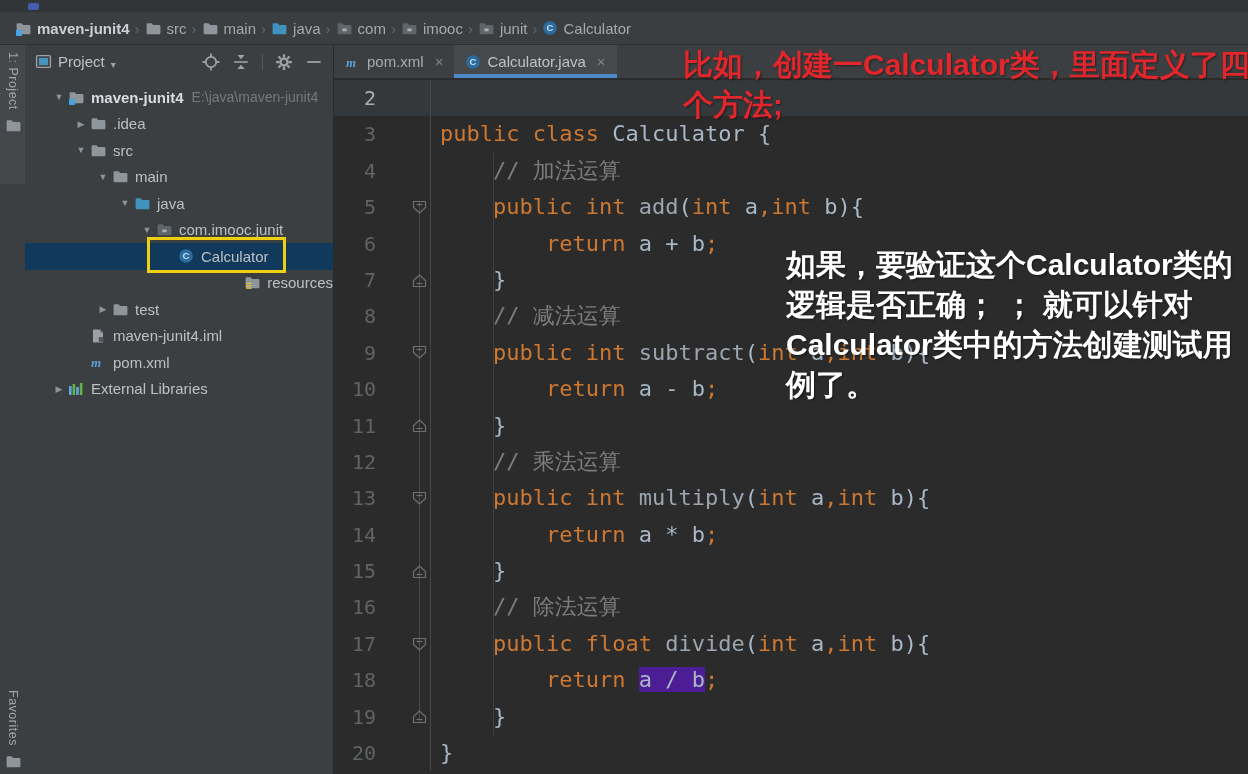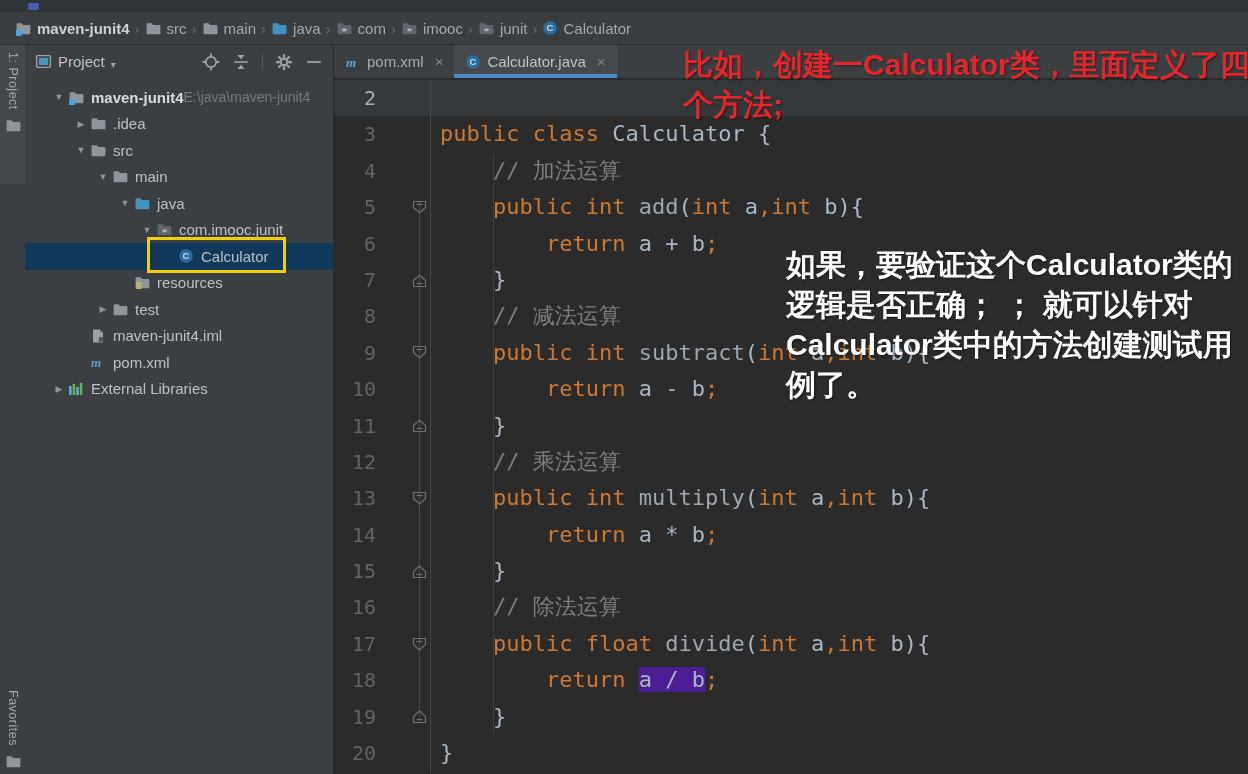--- a/index.html
+++ b/index.html
@@ -29,21 +29,21 @@
   #panelicons .hsep{width:1px;height:16px;background:#55585A}
   .icon{display:inline-flex;align-items:center;justify-content:center}
   .icon svg{display:block}
 
   #tree{position:absolute;left:0;top:33px;right:0;bottom:0;padding-top:6px;overflow:hidden}
   .trow{height:26.5px;display:flex;align-items:center;box-sizing:border-box;white-space:nowrap;font-size:15px;color:#BCC0C4}
   .trow.sel{background:#11395C}
   .t-arrow{width:16px;flex:none;font-size:9px;color:#8F9499;text-align:center}
   .t-icon{width:18px;height:17px;flex:none;margin-right:6px;display:flex;align-items:center;justify-content:center}
   .t-label.bold{font-weight:bold;color:#D8DCE0}
-  .t-path{color:#75797D;font-size:14px}
+  .t-path{color:#75797D;margin-left:8px;font-size:14px}
 
   #editor{position:absolute;left:333px;top:45px;width:915px;height:729px;background:#2B2B2B;border-left:1px solid #282A2C;box-sizing:border-box}
   #tabbar{height:33px;background:#3C3F41;display:flex;align-items:stretch}
   .tab{display:flex;align-items:center;gap:6px;padding:0 11px;position:relative;font-size:15px;color:#A7ACB0;cursor:default}
   .tab.active{background:#46494C;color:#BDC2C6}
   .tab.active::after{content:"";position:absolute;left:0;right:0;bottom:0;height:4px;background:#4A88C7}
   .tab .close{font-size:15px;color:#82868A;margin-left:5px}
   .tab .ticon{width:16px;height:16px}
 
   #coderows{position:absolute;left:0;top:35px;right:0;height:692px}
@@ -273,21 +273,21 @@
         <div class="trow sel" style="padding-left: 136px;">
           <span class="t-arrow"></span>
           <span class="t-icon">
             <svg width="16" height="16" viewBox="0 0 16 16">
               <circle cx="8" cy="8" r="6.8" fill="#2D6C9F"></circle>
               <text x="8" y="11.4" font-size="9.5" font-weight="bold" fill="#C9DFF2" text-anchor="middle" font-family="Liberation Sans, sans-serif">C</text>
             </svg>
           </span>
           <span class="t-label">Calculator</span>
         </div>
-        <div class="trow" style="padding-left: 92px;">
+        <div class="trow" style="padding-left: 92px; justify-content: flex-end;">
           <span class="t-arrow"></span>
           <span class="t-icon">
             <svg width="17" height="17" viewBox="0 0 16 16">
               <path d="M1.5 4.2c0-.7.5-1.2 1.2-1.2h3.4l1.6 1.8h5.6c.7 0 1.2.5 1.2 1.2v6.3c0 .7-.5 1.2-1.2 1.2H2.7c-.7 0-1.2-.5-1.2-1.2z" fill="#8E959B"></path>
               <rect x="2" y="8" width="5" height="1.4" fill="#D9C14B"></rect>
               <rect x="2" y="10.3" width="5" height="1.4" fill="#D9C14B"></rect>
               <rect x="2" y="12.6" width="5" height="1.4" fill="#D9C14B"></rect>
             </svg>
           </span>
           <span class="t-label">resources</span>

